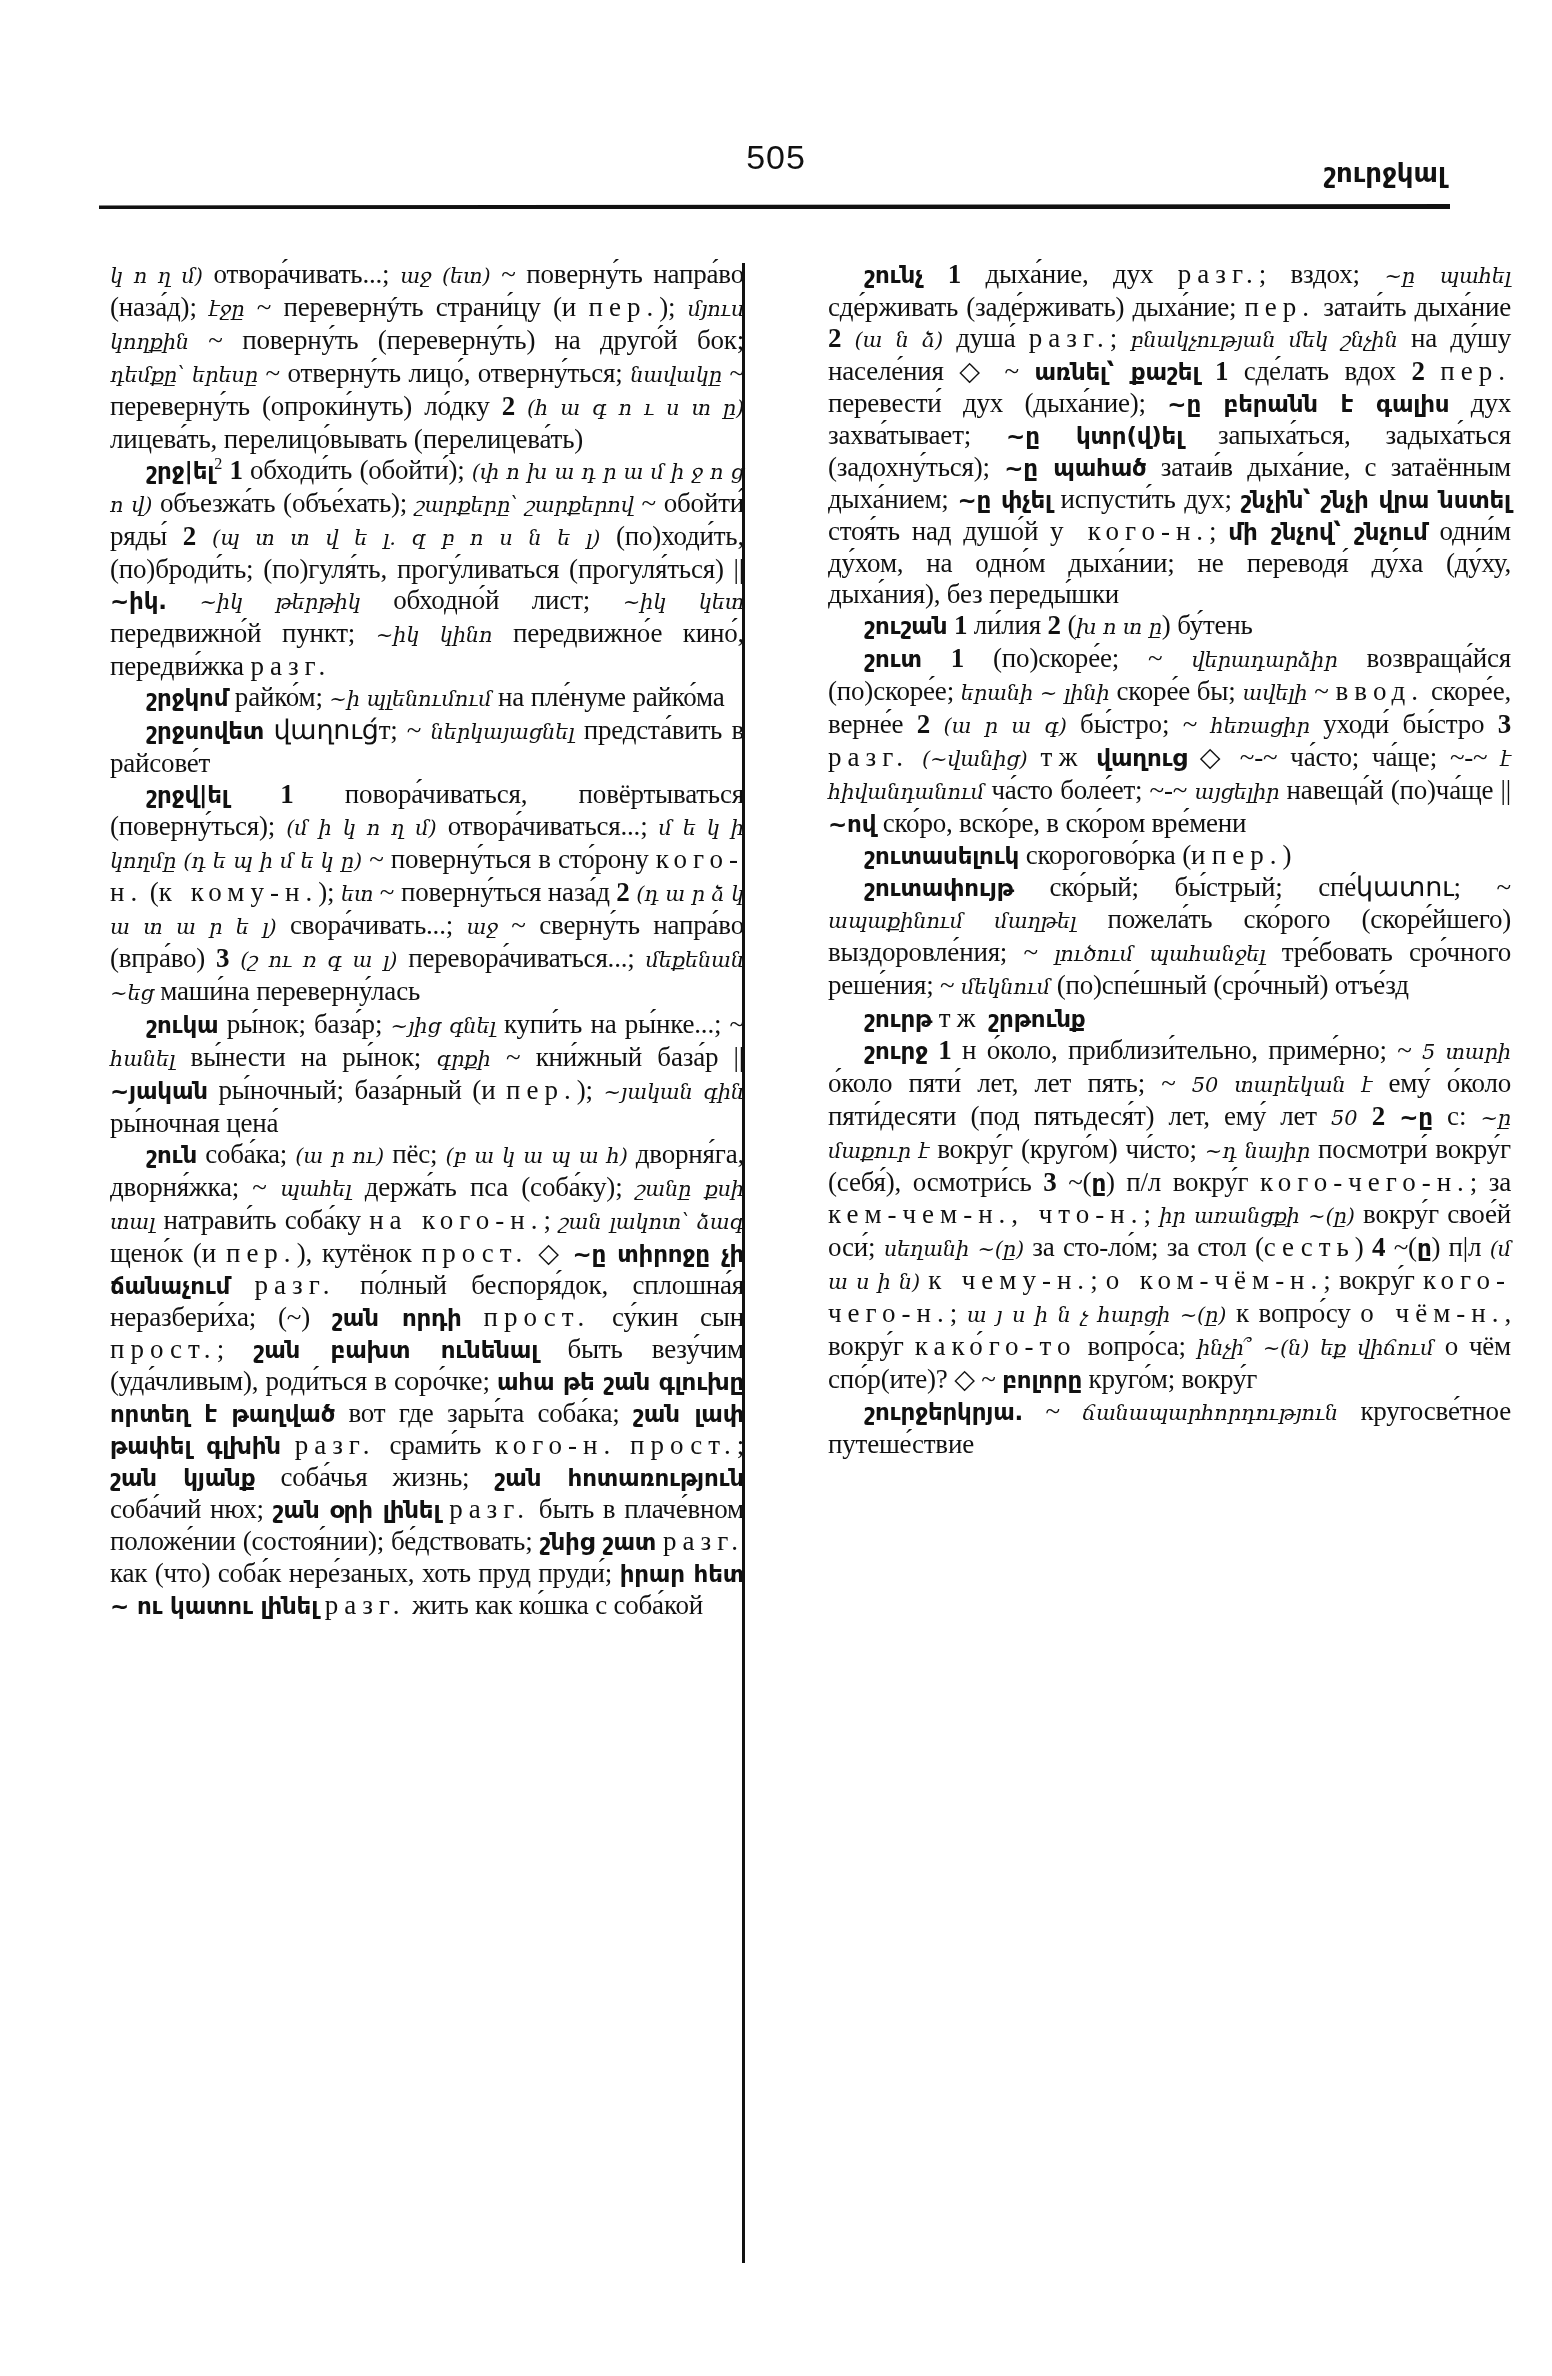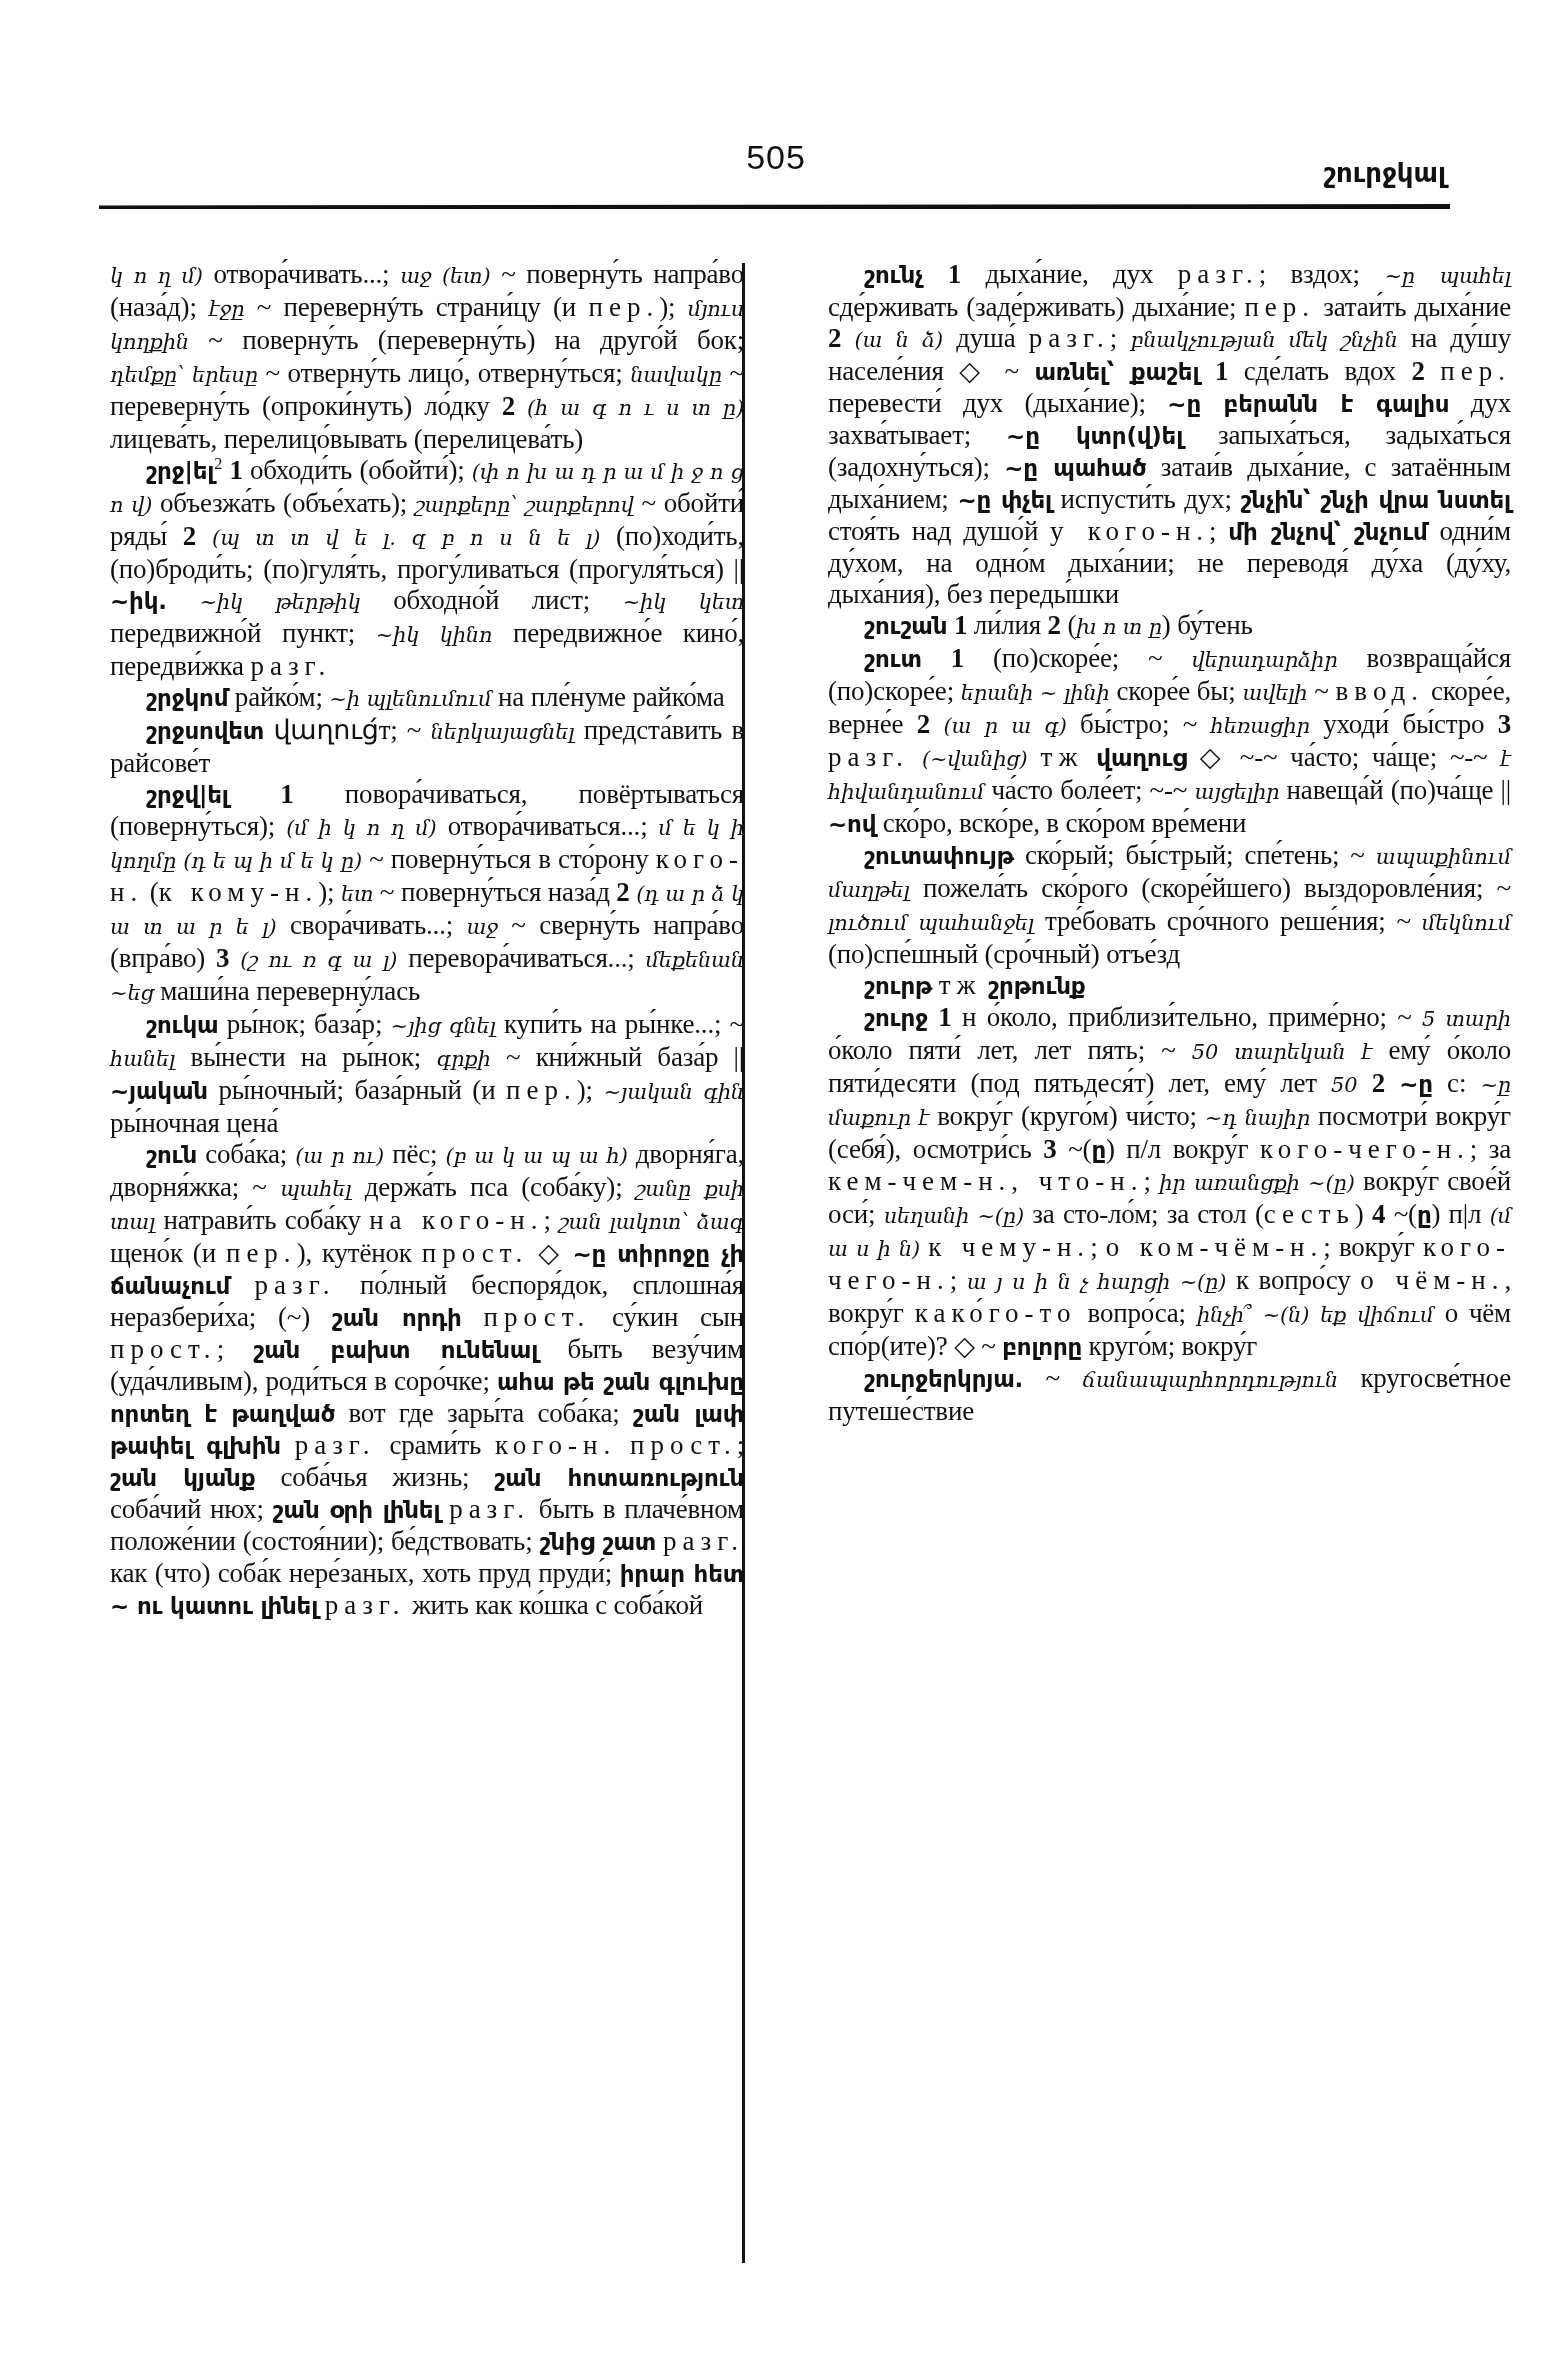--- a/index.html
+++ b/index.html
@@ -38,18 +38,19 @@
     <p class="entry indent"><span class="hw">շրջսովետ</span><span> վաղուց́т; ~ </span><span class="arm">ներկայացնել</span><span> предста́вить в райсове́т</span></p>
     <p class="entry indent"><span class="hw">շրջվ|ել</span><span> </span><span class="num">1</span><span> повора́чиваться, повёртываться (поверну́ться); </span><span class="arm">(մ ի  կ ո ղ մ)</span><span> отвора́чиваться...; </span><span class="arm">մ ե կ ի  կողմը (դ ե պ ի  մ ե կ ը)</span><span> ~ поверну́ться в сто́рону </span><span class="sp">кого-н.</span><span> (</span><span class="sp">к кому-н.</span><span>); </span><span class="arm">ետ</span><span> ~ поверну́ться наза́д </span><span class="num">2</span><span class="arm"> (դ ա ր ձ  կ ա տ ա ր ե լ)</span><span> свора́чивать...; </span><span class="arm">աջ</span><span> ~ сверну́ть напра́во (впра́во) </span><span class="num">3</span><span class="arm"> (շ ու ռ  գ ա լ)</span><span> перевора́чиваться...; </span><span class="arm">մեքենան ~եց</span><span> маши́на переверну́лась</span></p>
     <p class="entry indent"><span class="hw">շուկա</span><span> ры́нок; база́р; </span><span class="arm">~յից գնել</span><span> купи́ть на ры́нке...; ~ </span><span class="arm">հանել</span><span> вы́нести на ры́нок; </span><span class="arm">գրքի</span><span> ~ кни́жный база́р || </span><span class="hw">~յական</span><span> ры́ночный; база́рный (и </span><span class="sp">пер.</span><span>); </span><span class="arm">~յական գին</span><span> ры́ночная цена́</span></p>
     <p class="entry indent"><span class="hw">շուն</span><span> соба́ка; </span><span class="arm">(ա ր ու)</span><span> пёс; </span><span class="arm">(բ ա կ ա պ ա հ)</span><span> дворня́га, дворня́жка; ~ </span><span class="arm">պահել</span><span> держа́ть пса (соба́ку); </span><span class="arm">շանը քսի տալ</span><span> натрави́ть соба́ку </span><span class="sp">на кого-н.</span><span>; </span><span class="arm">շան լակոտ՝ ձագ</span><span> щено́к (и </span><span class="sp">пер.</span><span>), кутёнок </span><span class="sp">прост.</span><span> ◇ </span><span class="hw">~ը տիրոջը չի ճանաչում</span><span> </span><span class="sp">разг.</span><span> по́лный беспоря́док, сплошна́я неразбери́ха; (~) </span><span class="hw">շան որդի</span><span> </span><span class="sp">прост.</span><span> су́кин сын </span><span class="sp">прост.</span><span>; </span><span class="hw">շան բախտ ունենալ</span><span> быть везу́чим (уда́чливым), роди́ться в соро́чке; </span><span class="hw">ահա թե շան գլուխը որտեղ է թաղված</span><span> вот где зары́та соба́ка; </span><span class="hw">շան լափ թափել գլխին</span><span> </span><span class="sp">разг.</span><span> срами́ть </span><span class="sp">кого-н.</span><span> </span><span class="sp">прост.</span><span>; </span><span class="hw">շան կյանք</span><span> соба́чья жизнь; </span><span class="hw">շան հոտառություն</span><span> соба́чий нюх; </span><span class="hw">շան օրի լինել</span><span> </span><span class="sp">разг.</span><span> быть в плаче́вном положе́нии (состоя́нии); бе́дствовать; </span><span class="hw">շնից շատ</span><span> </span><span class="sp">разг.</span><span> как (что) соба́к нере́заных, хоть пруд пруди́; </span><span class="hw">իրար հետ ~ ու կատու լինել</span><span> </span><span class="sp">разг.</span><span> жить как ко́шка с соба́кой</span></p>
   </div>
 <div class="col-divider"></div>
 <div class="column col-right">
     <p class="entry indent"><span class="hw">շունչ</span><span> </span><span class="num">1</span><span> дыха́ние, дух </span><span class="sp">разг.</span><span>; вздох; </span><span class="arm">~ը պահել</span><span> сде́рживать (заде́рживать) дыха́ние; </span><span class="sp">пер.</span><span> затаи́ть дыха́ние </span><span class="num">2</span><span class="arm"> (ա ն ձ)</span><span> душа́ </span><span class="sp">разг.</span><span>; </span><span class="arm">բնակչության մեկ շնչին</span><span> на ду́шу населе́ния ◇ ~ </span><span class="hw">առնել՝ քաշել</span><span> </span><span class="num">1</span><span> сде́лать вдох </span><span class="num">2</span><span> </span><span class="sp">пер.</span><span> перевести́ дух (дыха́ние); </span><span class="hw">~ը բերանն է գալիս</span><span> дух захва́тывает; </span><span class="hw">~ը կտր(վ)ել</span><span> запыха́ться, задыха́ться (задохну́ться); </span><span class="hw">~ը պահած</span><span> затаи́в дыха́ние, с затаённым дыха́нием; </span><span class="hw">~ը փչել</span><span> испусти́ть дух; </span><span class="hw">շնչին՝ շնչի վրա նստել</span><span> стоя́ть над душо́й </span><span class="sp">у кого-н.</span><span>; </span><span class="hw">մի շնչով՝ շնչում</span><span> одни́м ду́хом, на одно́м дыха́нии; не переводя́ ду́ха (ду́ху, дыха́ния), без переды́шки</span></p>
     <p class="entry indent"><span class="hw">շուշան</span><span> </span><span class="num">1</span><span> ли́лия </span><span class="num">2</span><span> (</span><span class="arm">խ ո տ ը</span><span>) бу́тень</span></p>
     <p class="entry indent"><span class="hw">շուտ</span><span> </span><span class="num">1</span><span> (по)скоре́е; ~ </span><span class="arm">վերադարձիր</span><span> возвраща́йся (по)скоре́е; </span><span class="arm">երանի ~ լինի</span><span> скоре́е бы; </span><span class="arm">ավելի</span><span> ~ </span><span class="sp">ввод.</span><span> скоре́е, верне́е </span><span class="num">2</span><span class="arm"> (ա ր ա գ)</span><span> бы́стро; ~ </span><span class="arm">հեռացիր</span><span> уходи́ бы́стро </span><span class="num">3</span><span> </span><span class="sp">разг.</span><span> </span><span class="arm">(~վանից)</span><span> </span><span class="sp">тж</span><span> </span><span class="hw">վաղուց</span><span> ◇ ~-~ ча́сто; ча́ще; ~-~ </span><span class="arm">է հիվանդանում</span><span> ча́сто боле́ет; ~-~ </span><span class="arm">այցելիր</span><span> навеща́й (по)ча́ще || </span><span class="hw">~ով</span><span> ско́ро, вско́ре, в ско́ром вре́мени</span></p>
-    <p class="entry indent"><span class="hw">շուտափույթ</span><span> ско́рый; бы́стрый; спе́тень; ~ </span><span class="arm">ապաքինում մաղթել</span><span> пожела́ть ско́рого (скоре́йшего) выздоровле́ния; ~ </span><span class="arm">լուծում պահանջել</span><span> тре́бовать сро́чного реше́ния; ~ </span><span class="arm">մեկնում</span><span> (по)спе́шный (сро́чный) отъе́зд</span></p>
+    <p class="entry indent"><span class="hw">շուտասելուկ</span><span> скорогово́рка (и </span><span class="sp">пер.</span><span>)</span></p>
+    <p class="entry indent"><span class="hw">շուտափույթ</span><span> ско́рый; бы́стрый; спе́կատու; ~ </span><span class="arm">ապաքինում մաղթել</span><span> пожела́ть ско́рого (скоре́йшего) выздоровле́ния; ~ </span><span class="arm">լուծում պահանջել</span><span> тре́бовать сро́чного реше́ния; ~ </span><span class="arm">մեկնում</span><span> (по)спе́шный (сро́чный) отъе́зд</span></p>
     <p class="entry indent"><span class="hw">շուրթ</span><span> </span><span class="sp">тж</span><span> </span><span class="hw">շրթունք</span></p>
     <p class="entry indent"><span class="hw">շուրջ</span><span> </span><span class="num">1</span><span> н о́коло, приблизи́тельно, приме́рно; ~ </span><span class="arm">5 տարի</span><span> о́коло пяти́ лет, лет пять; ~ </span><span class="arm">50 տարեկան է</span><span> ему́ о́коло пяти́десяти (под пятьдеся́т) лет, ему́ лет </span><span class="arm">50</span><span> </span><span class="num">2</span><span> </span><span class="hw">~ը</span><span> с: </span><span class="arm">~ը մաքուր է</span><span> вокру́г (круго́м) чи́сто; </span><span class="arm">~դ նայիր</span><span> посмотри́ вокру́г (себя́), осмотри́сь </span><span class="num">3</span><span> ~(</span><span class="hw">ը</span><span>) п/л вокру́г </span><span class="sp">кого-чего-н.</span><span>; за </span><span class="sp">кем-чем-н., что-н.</span><span>; </span><span class="arm">իր առանցքի ~(ը)</span><span> вокру́г свое́й оси́; </span><span class="arm">սեղանի ~(ը)</span><span> за сто-ло́м; за стол (</span><span class="sp">сесть</span><span>) </span><span class="num">4</span><span> ~(</span><span class="hw">ը</span><span>) п|л </span><span class="arm">(մ ա ս ի ն)</span><span> </span><span class="sp">к чему-н.</span><span>; </span><span class="sp">о ком-чём-н.</span><span>; вокру́г </span><span class="sp">кого-чего-н.</span><span>; </span><span class="arm">ա յ ս ի ն չ հարցի ~(ը)</span><span> к вопро́су </span><span class="sp">о чём-н.</span><span>, вокру́г </span><span class="sp">како́го-то</span><span> вопро́са; </span><span class="arm">ինչի՞ ~(ն) եք վիճում</span><span> о чём спо́р(ите)? ◇ ~ </span><span class="hw">բոլորը</span><span> круго́м; вокру́г</span></p>
     <p class="entry indent"><span class="hw">շուրջերկրյա.</span><span> ~ </span><span class="arm">ճանապարհորդություն</span><span> кругосве́тное путеше́ствие</span></p>
   </div>
 
 
 </body></html>

